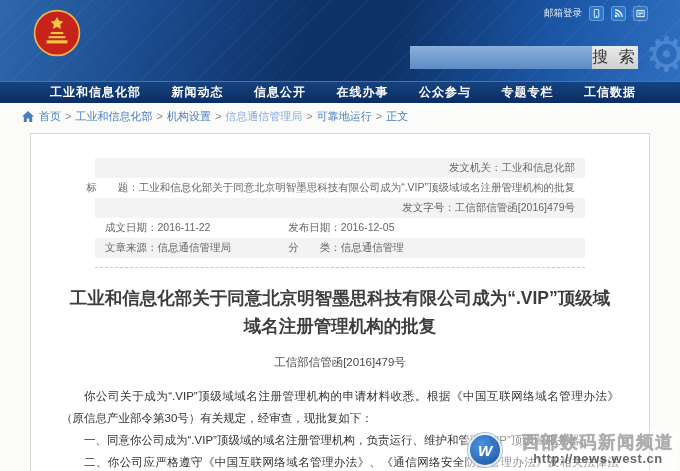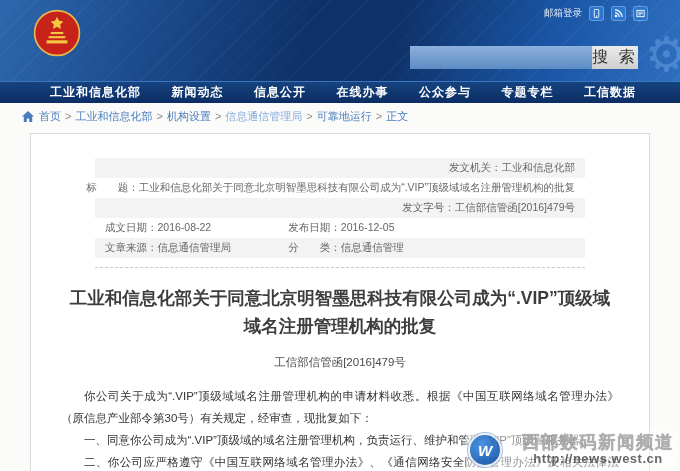--- a/index.html
+++ b/index.html
@@ -164,21 +164,21 @@
       </div>
       <div class="mrow gray single">
         <span class="mcell c1">
             <span>发文字号：</span>
             <span>工信部信管函[2016]479号</span>
           </span>
       </div>
       <div class="mrow">
         <span class="mcell c1">
             <span>成文日期：</span>
-            <span>2016-08-22</span>
+            <span>2016-11-22</span>
           </span>
         <span class="mcell c2">
             <span>发布日期：</span>
             <span>2016-12-05</span>
           </span>
       </div>
       <div class="mrow gray">
         <span class="mcell c1">
             <span>文章来源：</span>
             <span>信息通信管理局</span>

